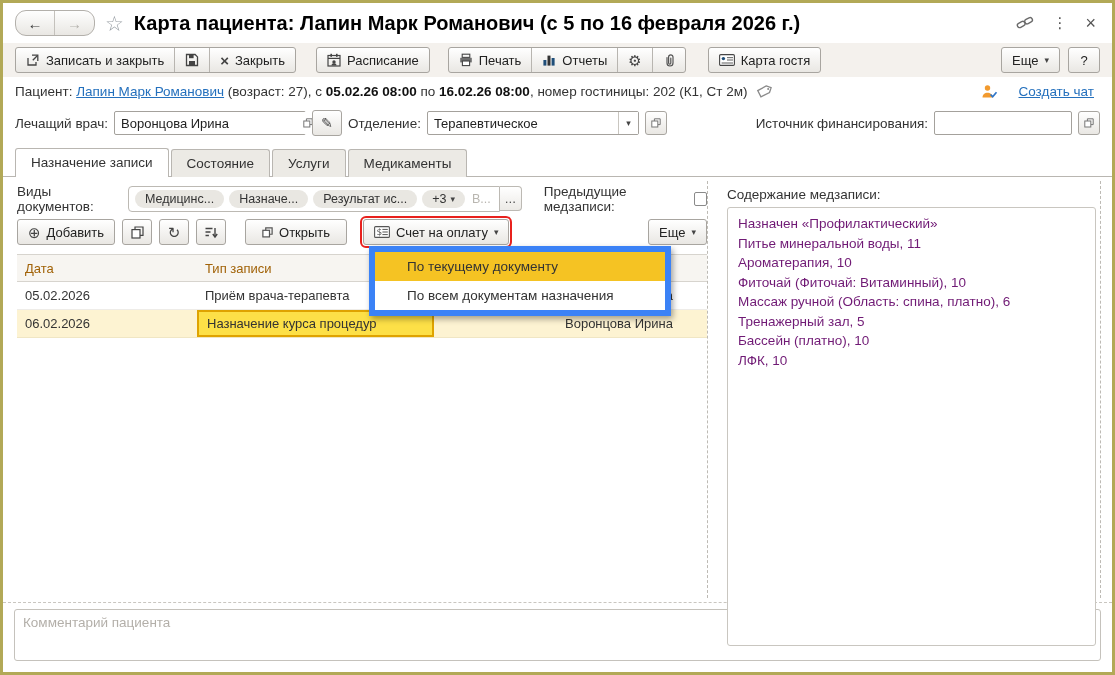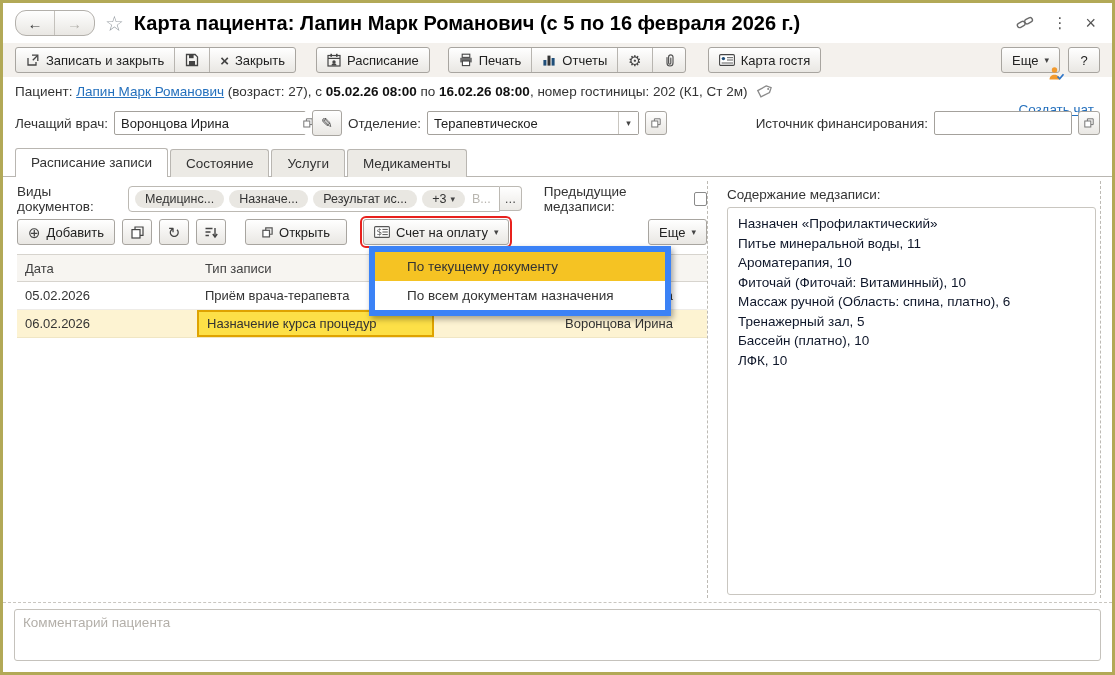--- a/index.html
+++ b/index.html
@@ -27,21 +27,21 @@
   .btn-group .seg + .seg { border-left:1px solid #b8b5b0; }
   .toolbar-right { margin-left:auto; display:flex; gap:8px; }
   .arrow-down { font-size:9px; color:#444; }
   .glyph { font-size:15px; line-height:1; color:#444; }
 
   
   .patient-row { height:29px; display:flex; align-items:center; padding:0 12px; white-space:nowrap; font-size:13.5px; }
   .patient-row .link, .chat-link { color:#2470bd; text-decoration:underline; cursor:pointer; }
   .patient-row b { color:#111; }
   .tag-ico { margin-left:8px; }
-  .chat-wrap { margin-left:auto; display:flex; align-items:center; gap:21px; padding-right:6px;flex-direction:column; }
+  .chat-wrap { margin-left:auto; display:flex; align-items:center; gap:21px; padding-right:6px; }
 
   
   .fields-row { height:34px; display:flex; align-items:center; padding:0 12px; gap:6px; white-space:nowrap; font-size:13.5px; }
   .inp-group { display:inline-flex; align-items:stretch; height:24px; border:1px solid #a4a19c; background:#fff; border-radius:2px; }
   .inp-group input { border:none; outline:none; padding:0 6px; font-size:13px; font-family:inherit; color:#222; background:transparent; }
   .inp-addon { width:20px; display:flex; align-items:center; justify-content:center; border-left:1px solid #c9c6c0; cursor:pointer; background:#fff; }
   .inp-addon.noborder { border-left:none; }
   .mini-btn { height:26px; width:30px; display:flex; align-items:center; justify-content:center; background:linear-gradient(#fff,#e9e7e3); border:1px solid #a8a5a0; border-radius:3px; cursor:pointer; }
   .spacer { margin-left:auto; }
 
@@ -73,30 +73,30 @@
   .red-outline { border:2px solid #e8211d; border-radius:6px; padding:1px; display:inline-flex; }
 
   
   .ctx-menu { position:absolute; left:366px; top:69px; width:302px; background:#fff; border:6px solid #3b82f6; box-shadow:2px 3px 6px rgba(0,0,0,0.35); z-index:10; }
   .ctx-item { height:29px; display:flex; align-items:center; padding-left:32px; font-size:13.5px; color:#333; cursor:pointer; }
   .ctx-item.hl { background:#f5c323; }
 
   
   .grid { margin-top:8px; width:690px; }
   .grid-row { display:flex; height:28px; align-items:stretch; }
-  .grid-head { background:#f7f5f1; border-top:1px solid #d7d4ce; border-bottom:1px solid #d7d4ce; color:#404040; }
+  .grid-head { background:#f7f5f1; border-top:1px solid #d7d4ce; border-bottom:1px solid #d7d4ce; color:#a16207; }
   .cell { display:flex; align-items:center; padding:0 8px; overflow:hidden; white-space:nowrap; }
   .c1 { width:180px; } .c2 { width:237px; } .c3 { width:123px; } .c4 { width:150px; }
   .row-plain { border-bottom:1px solid #eeece8; background:#fff; }
   .row-hl { background:#fdf3d2; border-bottom:1px solid #f0e6c4; }
   .cell.sel { background:#fde047; border:2px solid #dfa300; }
 
   
   .content-label { padding-top:10px; font-size:13.5px; color:#333; }
-  .content-box { margin-top:5px; height:388px; border:1px solid #c9c6c0; border-radius:3px; padding:6px 10px; font-size:13.5px; line-height:19.5px; color:#0f172a; overflow:hidden; background:#fff; }
+  .content-box { margin-top:5px; height:439px; border:1px solid #c9c6c0; border-radius:3px; padding:6px 10px; font-size:13.5px; line-height:19.5px; color:#701a75; overflow:hidden; background:#fff; }
 
   
   .bottom-sec { border-top:1px dashed #c9c6c0; padding:6px 11px 0; }
   .comment-box { width:100%; height:52px; border:1px solid #c5c2bc; border-radius:3px; resize:none; font-family:inherit; font-size:13.5px; padding:5px 8px; color:#333; outline:none; }
   .comment-box::placeholder { color:#b3afa9; }
 
   svg { display:block; }
 </style>
 </head>
 <body>
@@ -285,21 +285,21 @@
     </span>
     <span class="mini-btn" style="width:22px; height:24px;">
       <svg width="10" height="10" viewBox="0 0 10 10">
           <rect x="0.8" y="3" width="6" height="6" fill="#fff" stroke="#777" stroke-width="1"></rect>
           <path d="M3.4 3V0.8h5.8v5.8H7" fill="none" stroke="#777" stroke-width="1"></path>
         </svg>
     </span>
   </div>
 
   <div class="tabs">
-    <span class="tab active">Расписание записи</span>
+    <span class="tab active">Назначение записи</span>
     <span class="tab">Состояние</span>
     <span class="tab">Услуги</span>
     <span class="tab">Медикаменты</span>
   </div>
 
   <div class="main">
 
     <div class="left-panel">
 
       <div class="filter-row">

